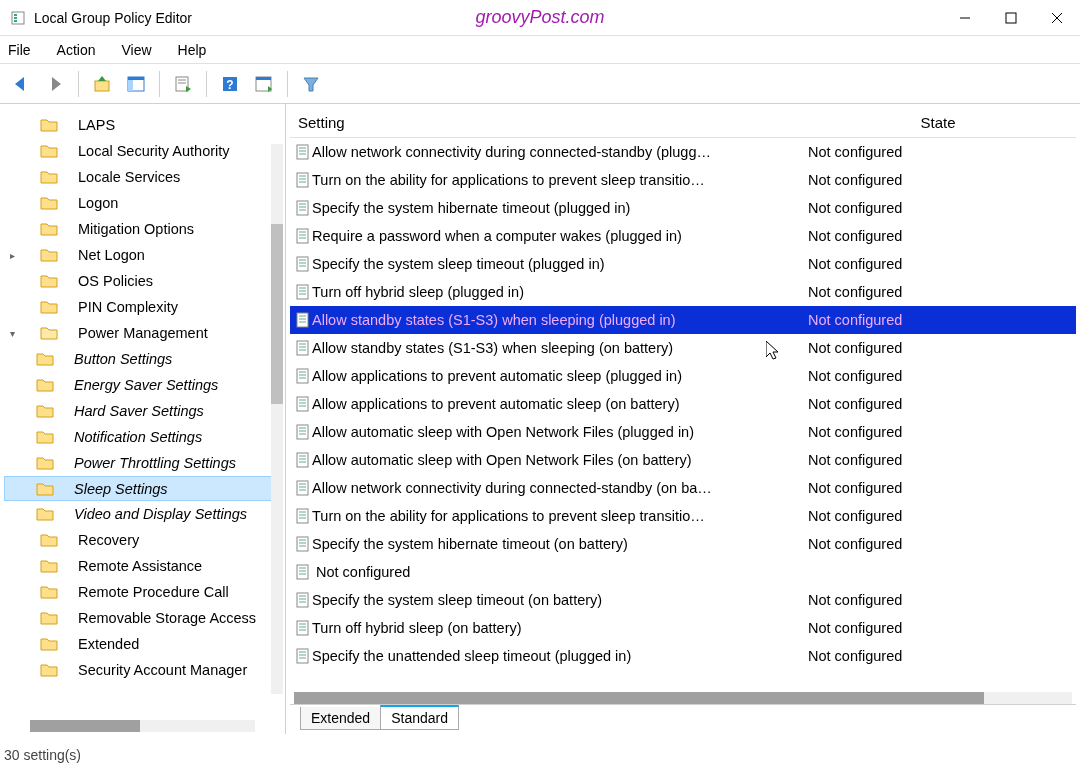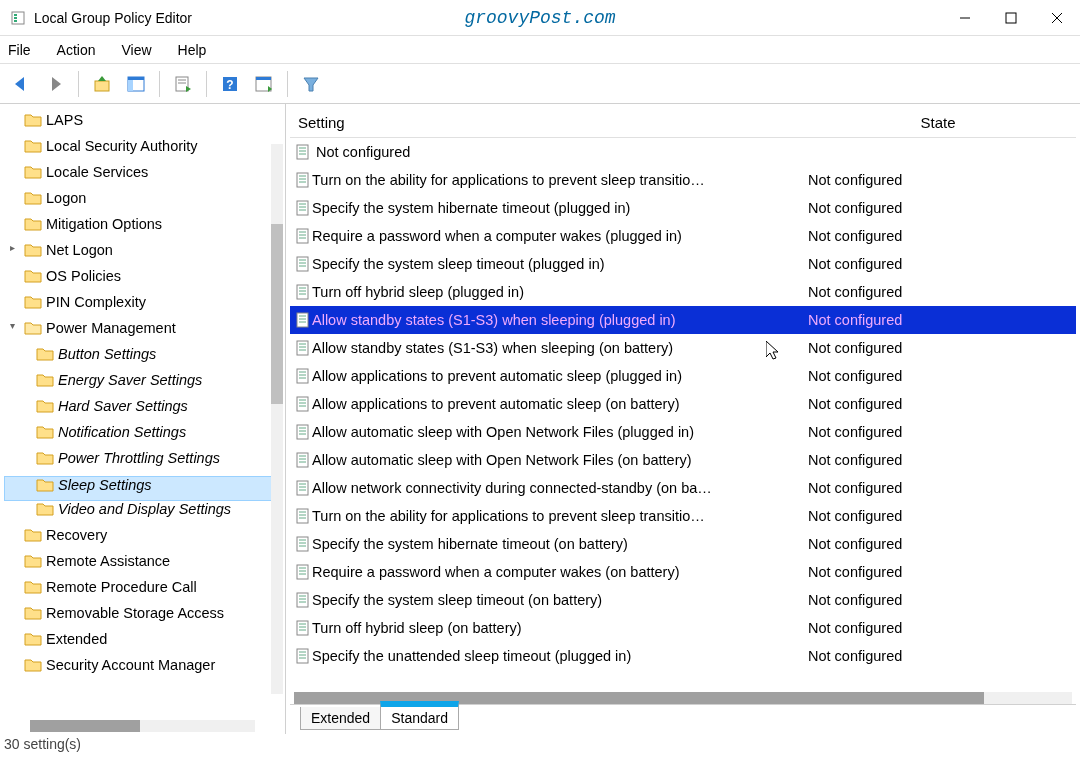--- a/index.html
+++ b/index.html
@@ -23,22 +23,22 @@
 }
 .titlebar-icon {
   width: 16px; height: 16px;
   margin-right: 8px;
 }
 .title-text { font-size: 14px; }
 .watermark {
   position: absolute;
   left: 50%;
   transform: translateX(-50%);
-  color: #0369a1;
-  font-family: Liberation Mono, monospace;
+  color: #a21caf;
+  font-family: Liberation Sans, sans-serif;
   font-size: 18px;
   font-style: italic;
 }
 .winbtns {
   margin-left: auto;
   display: flex;
 }
 .winbtn {
   width: 46px; height: 36px;
   display: flex; align-items: center; justify-content: center;
@@ -80,24 +80,26 @@
 }
 .tree-pane {
   width: 286px;
   border-right: 1px solid #d0d0d0;
   padding: 8px 4px 4px 4px;
   overflow: hidden;
   position: relative;
 }
 .tree-item {
   display: flex;
+  align-items: center;
   height: 26px;
   padding-left: 2px;
   white-space: nowrap;
   font-size: 14.5px;
+  gap: 16px;
 }
 .tree-item .folder-ic { margin-right: 4px; }
 .tree-item.level1 { padding-left: 6px; }
 .tree-item.level2 { padding-left: 32px; font-style: italic; }
 .tree-item.selected {
   background: #cce8ff;
   border: 1px solid #99d1ff;
   padding-left: 31px;
   height: 25px;
 }
@@ -182,25 +184,25 @@
   padding: 3px 10px;
   font-size: 14px;
   border: 1px solid #aaa;
   border-top: none;
   background: #f6f6f6;
   position: relative;
   margin-right: -1px;
 }
 .tab.active {
   background: #fff;
-  border-top: 6px solid #0ea5e9;
+  border-top: 2px solid #0ea5e9;
 }
 .status {
   position: absolute;
-  bottom: 12px; left: 4px;
+  bottom: 1px; left: 4px;
   font-size: 14px;
   color: #444;
 }
 .hscroll-settings {
   height: 12px;
   background: #f0f0f0;
   position: relative;
   margin: 2px 4px 0 4px;
 }
 .hscroll-settings .thumb{
@@ -519,20 +521,21 @@
     <div class="settings-body" id="settings-body">
         <div class="setting-row">
           <span class="ic">
             <svg width="16" height="16">
               <rect x="2" y="1" width="11" height="14" fill="#fff" stroke="#888"></rect>
               <line x1="4" y1="4" x2="11" y2="4" stroke="#6a8"></line>
               <line x1="4" y1="7" x2="11" y2="7" stroke="#6a8"></line>
               <line x1="4" y1="10" x2="11" y2="10" stroke="#6a8"></line>
             </svg>
           </span>
+          <span class="name">Allow network connectivity during connected-standby (plugg…</span>
           <span class="state">Not configured</span>
         </div>
         <div class="setting-row">
           <span class="ic">
             <svg width="16" height="16">
               <rect x="2" y="1" width="11" height="14" fill="#fff" stroke="#888"></rect>
               <line x1="4" y1="4" x2="11" y2="4" stroke="#6a8"></line>
               <line x1="4" y1="7" x2="11" y2="7" stroke="#6a8"></line>
               <line x1="4" y1="10" x2="11" y2="10" stroke="#6a8"></line>
             </svg>
@@ -698,21 +701,20 @@
         </div>
         <div class="setting-row">
           <span class="ic">
             <svg width="16" height="16">
               <rect x="2" y="1" width="11" height="14" fill="#fff" stroke="#888"></rect>
               <line x1="4" y1="4" x2="11" y2="4" stroke="#6a8"></line>
               <line x1="4" y1="7" x2="11" y2="7" stroke="#6a8"></line>
               <line x1="4" y1="10" x2="11" y2="10" stroke="#6a8"></line>
             </svg>
           </span>
-          <span class="name">Require a password when a computer wakes (on battery)</span>
           <span class="state">Not configured</span>
         </div>
         <div class="setting-row">
           <span class="ic">
             <svg width="16" height="16">
               <rect x="2" y="1" width="11" height="14" fill="#fff" stroke="#888"></rect>
               <line x1="4" y1="4" x2="11" y2="4" stroke="#6a8"></line>
               <line x1="4" y1="7" x2="11" y2="7" stroke="#6a8"></line>
               <line x1="4" y1="10" x2="11" y2="10" stroke="#6a8"></line>
             </svg>

